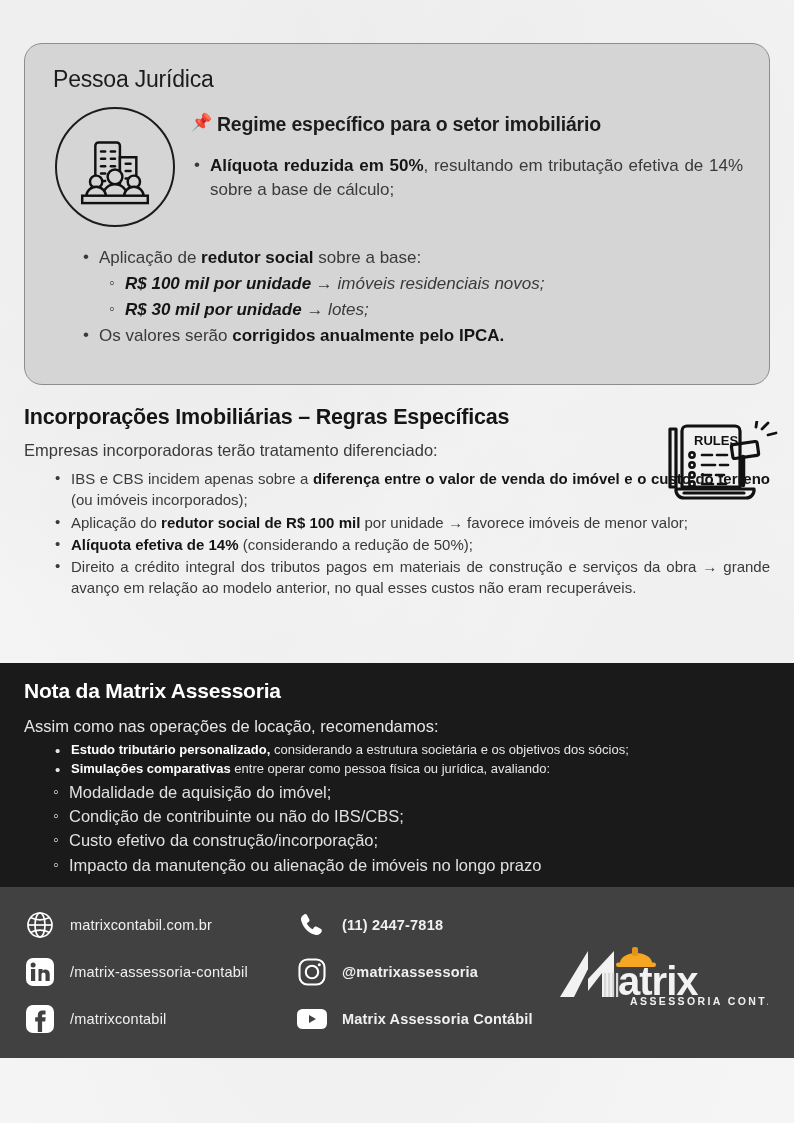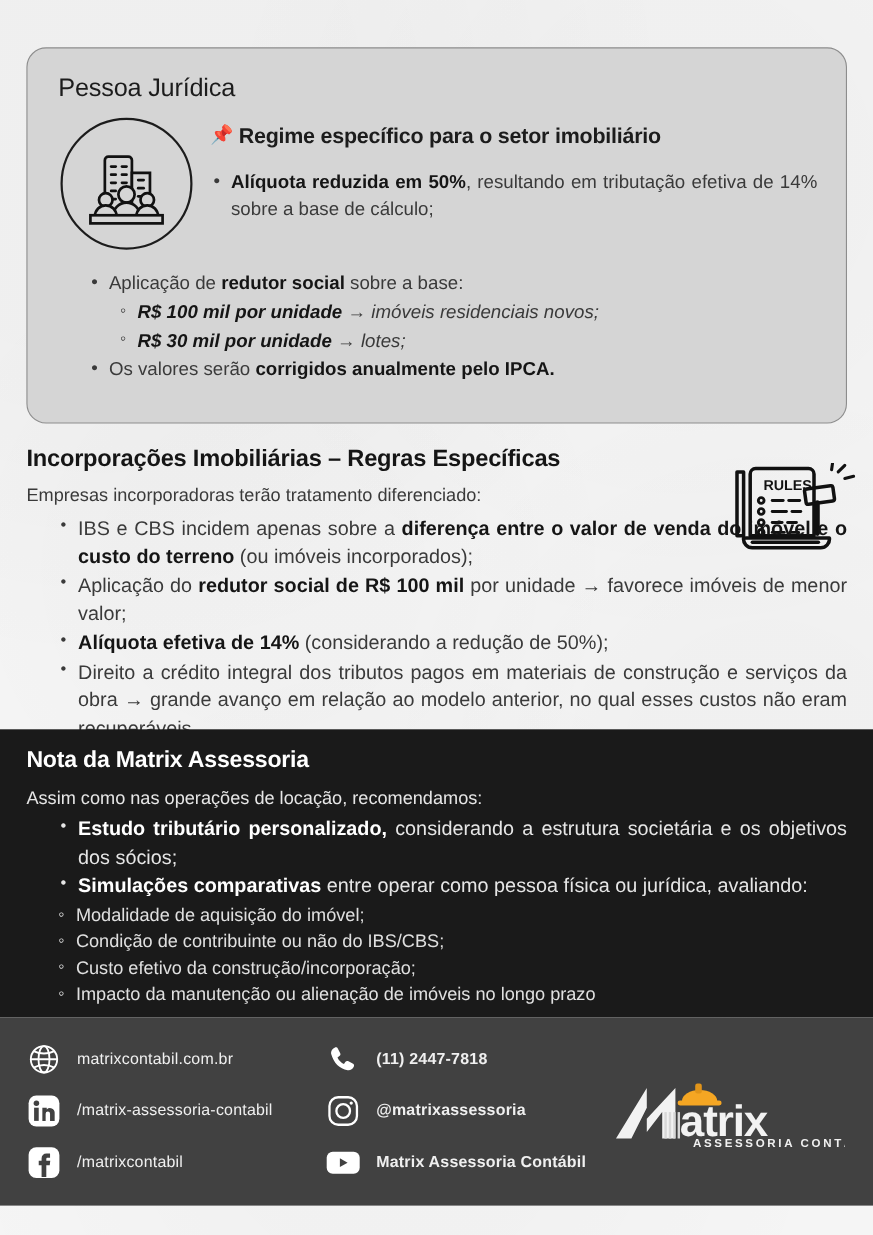--- a/index.html
+++ b/index.html
@@ -138,21 +138,21 @@
     color: #151515;
     letter-spacing: -0.2px;
     margin-bottom: 11px;
   }
   .sec-intro {
     font-size: 16.5px;
     color: #3a3a3a;
     margin-bottom: 8px;
   }
   .sec2-list { padding-left: 28px; }
-  .sec2-list .bullet-l1 { font-size: 18px; line-height: 1.42; margin-bottom: 1px; }
+  .sec2-list .bullet-l1 { font-size: 15px; line-height: 1.42; margin-bottom: 1px; }
   .sec2-list .bullet-l1::before { font-size: 15px; }
 
   .rules-icon {
     position: absolute;
     right: 14px;
     top: 16px;
     width: 122px;
     height: 82px;
   }
 
@@ -174,39 +174,39 @@
     margin-bottom: 14px;
   }
   .dark-intro {
     font-size: 16.5px;
     color: #e6e6e6;
     margin-bottom: 5px;
   }
   .dark-list { padding-left: 28px; }
   .dark-list .bullet-l1 {
     color: #e6e6e6;
-    font-size: 18px;
+    font-size: 13px;
     line-height: 1.42;
     margin-bottom: 1px;
   }
   .dark-list .bullet-l1::before { color: #e6e6e6; font-size: 15px; }
   .dark-list b { color: #ffffff; }
   .dark-sub { padding-left: 26px; margin-top: 1px; }
   .dark-sub .bullet-l2 {
     color: #e0e0e0;
     font-size: 16.5px;
     line-height: 1.47;
   }
   .dark-sub .bullet-l2::before { color: #e0e0e0; }
 
   
   .footer {
     position: absolute;
     left: 0;
-    top: 925px;
+    top: 887px;
     width: 794px;
     height: 171px;
     background: #414141;
     overflow: hidden;
   }
   .contact-col {
     position: absolute;
     display: flex;
     flex-direction: column;
     gap: 15px;

